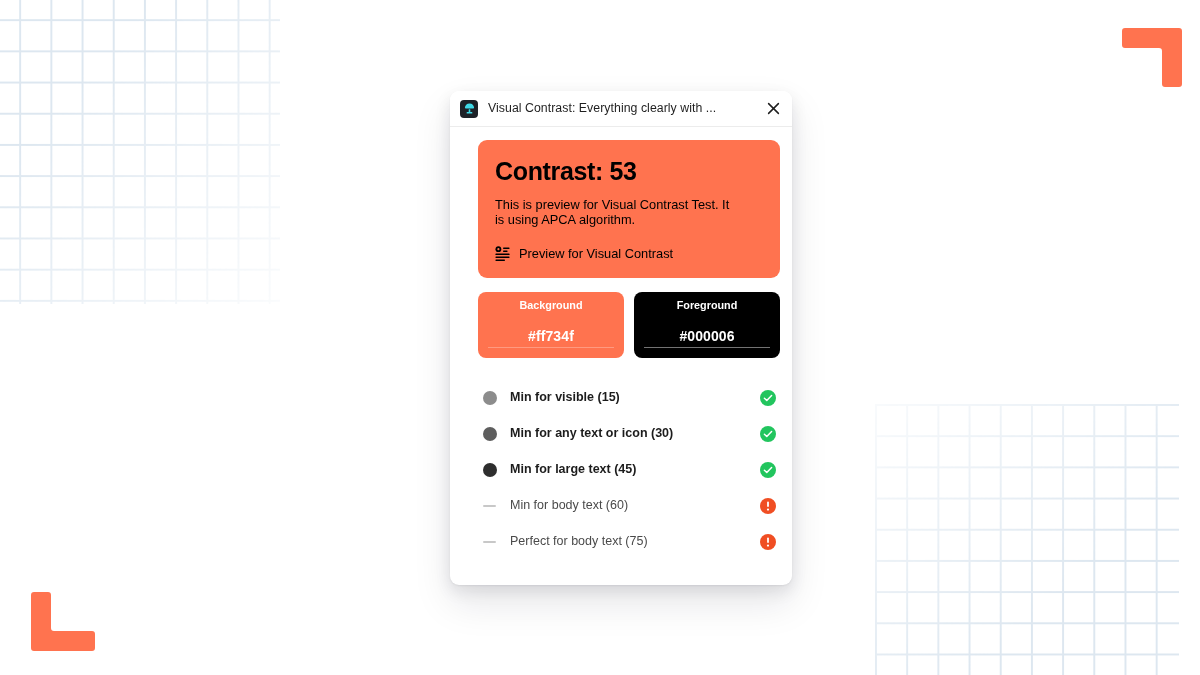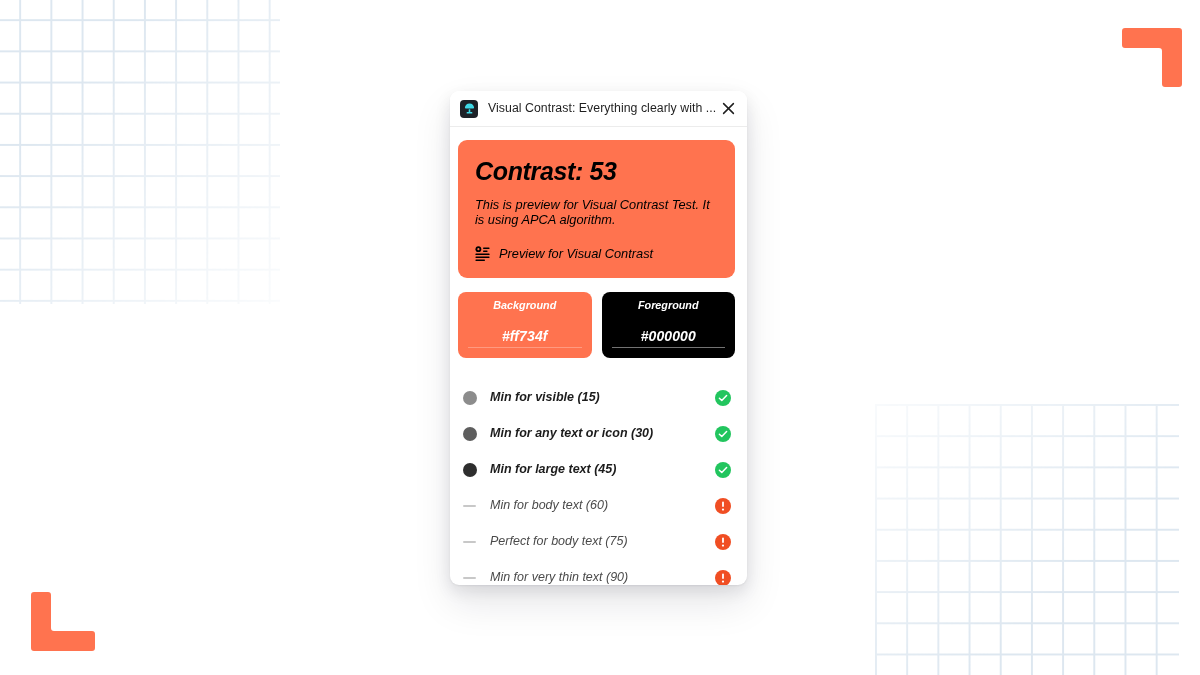--- a/index.html
+++ b/index.html
@@ -52,21 +52,21 @@
   
   .bracket { position: absolute; pointer-events: none; }
   .bracket-tr { left: 1122px; top: 25px;  width: 60px; height: 62px; }
   .bracket-bl { left: 31px;   top: 592px; width: 64px; height: 62px; }
 
   
   .popup {
     position: absolute;
     left: 450px;
     top: 91px;
-    width: 297px;
+    width: 342px;
     height: 494px;
     background: #ffffff;
     border-radius: 9px;
     box-shadow:
       0 1px 2px rgba(16,24,40,0.06),
       0 6px 16px rgba(16,24,40,0.10),
       0 18px 38px rgba(16,24,40,0.10);
     overflow: hidden;
     display: flex;
     flex-direction: column;
@@ -107,22 +107,21 @@
     display: flex; align-items: center; justify-content: center;
     border-radius: 3px;
     cursor: pointer;
     background: transparent;
     border: 0;
   }
   .close-btn svg { display: block; }
 
   .body {
     flex: 1 1 auto;
-    padding: 13px 12px 0 8px;
-    font-style: italic;
+    padding: 13px 12px 0 28px;
   }
 
   
   .preview-card {
     border-radius: 9px;
     padding: 18px 17px 17px 17px;
     background: #ff734f;
     color: #000000;
     min-height: 132px;
   }
@@ -287,21 +286,21 @@
         </div>
       </div>
 
       <div class="swatches">
         <div class="swatch swatch-bg">
           <div class="swatch-label">Background</div>
           <div class="swatch-value">#ff734f</div>
         </div>
         <div class="swatch swatch-fg">
           <div class="swatch-label">Foreground</div>
-          <div class="swatch-value">#000000</div>
+          <div class="swatch-value">#000006</div>
         </div>
       </div>
 
       <div class="criteria">
 
         <div class="criterion pass">
           <span class="crit-dot" style="background:#8c8c8c"></span>
           <span class="crit-label">Min for visible (15)</span>
           <span class="crit-status">
             <svg width="16" height="16" viewBox="0 0 16 16" aria-hidden="true">
@@ -350,28 +349,17 @@
           <span class="crit-label">Perfect for body text (75)</span>
           <span class="crit-status">
             <svg width="16" height="16" viewBox="0 0 16 16" aria-hidden="true">
               <circle cx="8" cy="8" r="8" fill="#f04e23"></circle>
               <rect x="7.1" y="3.5" width="1.8" height="5.4" rx="0.9" fill="#ffffff"></rect>
               <circle cx="8" cy="11.6" r="1.1" fill="#ffffff"></circle>
             </svg>
           </span>
         </div>
 
-        <div class="criterion fail">
-          <span class="crit-dash"></span>
-          <span class="crit-label">Min for very thin text (90)</span>
-          <span class="crit-status">
-            <svg width="16" height="16" viewBox="0 0 16 16" aria-hidden="true">
-              <circle cx="8" cy="8" r="8" fill="#f04e23"></circle>
-              <rect x="7.1" y="3.5" width="1.8" height="5.4" rx="0.9" fill="#ffffff"></rect>
-              <circle cx="8" cy="11.6" r="1.1" fill="#ffffff"></circle>
-            </svg>
-          </span>
-        </div>
 
       </div>
     </div>
   </div>
 </div>
 
 </body></html>

